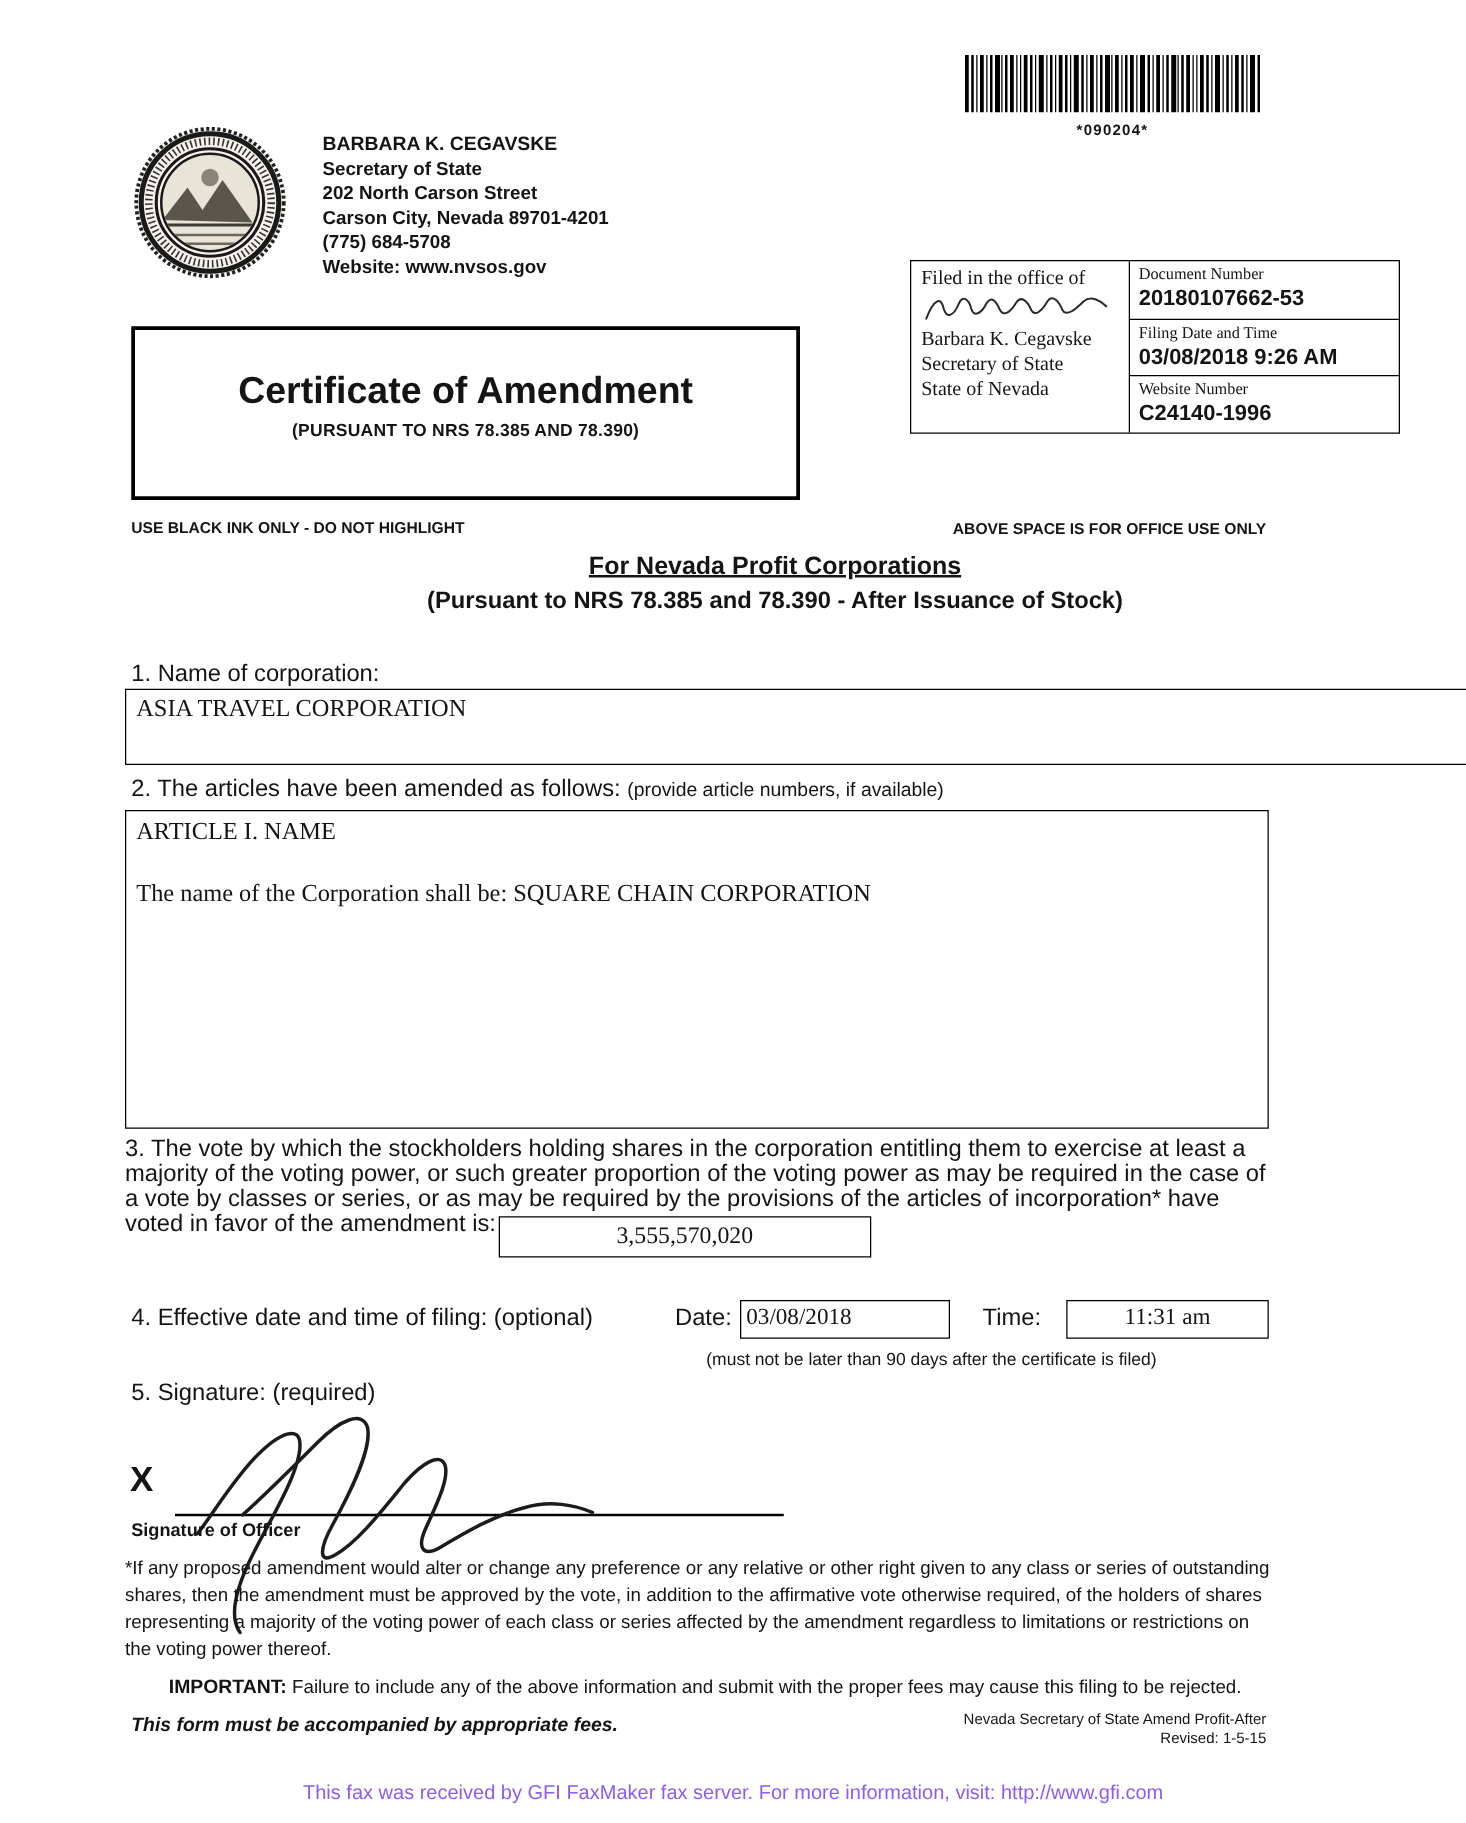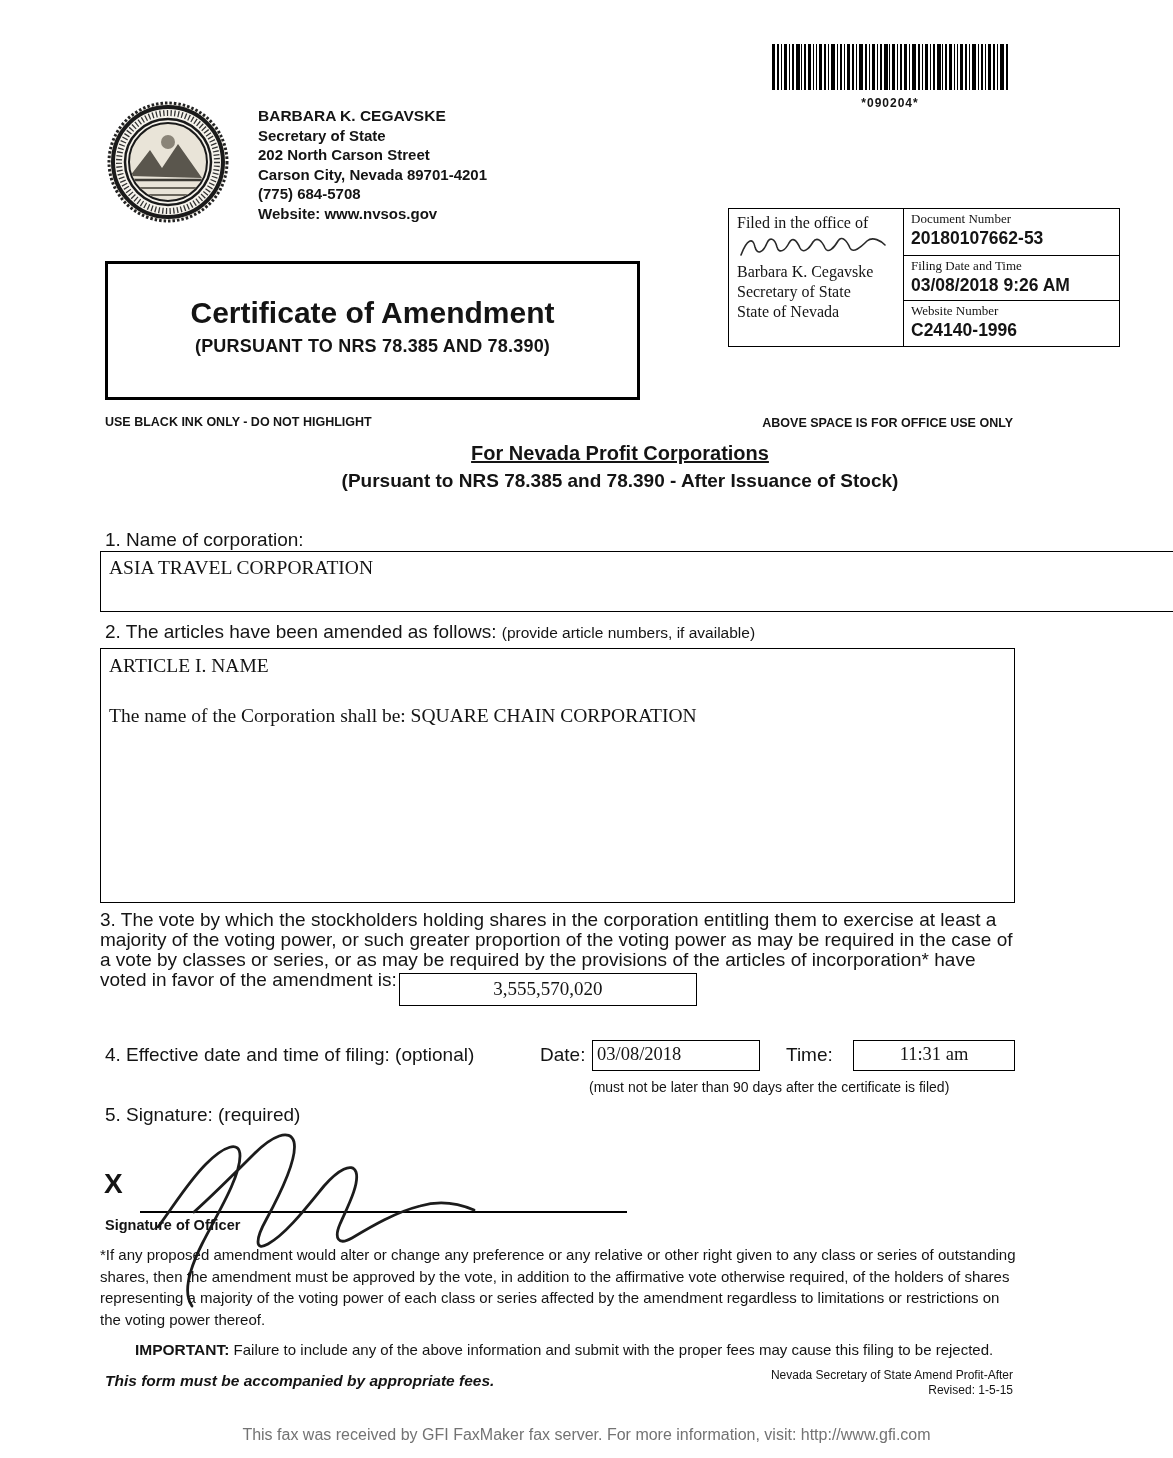--- a/index.html
+++ b/index.html
@@ -18,21 +18,21 @@
   .seal { left:106px; top:100px; width:124px; height:124px; }
   .letterhead { left:258px; top:106px; font-weight:bold; font-size:15px; line-height:19.5px; }
   .letterhead .name { font-size:15.5px; }
 
   
   .title-box {
     left:105px; top:261px; width:535px; height:139px; border:3px solid #000;
     text-align:center; padding-top:32px;
   }
   .title-box .t1 { font-size:30px; font-weight:bold; }
-  .title-box .t2 { font-size:18px; font-weight:bold; margin-top:6px; letter-spacing:.2px; }
+  .title-box .t2 { font-size:14px; font-weight:bold; margin-top:6px; letter-spacing:.2px; }
 
   
   .stamp {
     left:728px; top:208px; width:392px; height:139px; border:1.5px solid #000;
     display:grid; grid-template-columns:174px 1fr;
     font-family:"Liberation Serif", serif;
   }
   .stamp-left { padding:4px 8px; font-size:16px; line-height:20px; }
   .stamp-left .filed-sig { margin:0 0 1px 0; display:block; }
   .stamp-right { border-left:1.5px solid #000; display:grid; grid-template-rows:1fr 1fr 1fr; }
@@ -65,35 +65,35 @@
               vertical-align:-9px; text-align:center; font-family:"Liberation Serif", serif;
               font-size:19px; padding-top:5px; margin-left:2px; }
 
   .s4-label { left:105px; top:1044px; }
   .s4-date-label { left:540px; top:1044px; }
   .s4-date-box { left:592px; top:1040px; width:168px; height:31px; padding:3px 0 0 4px;
                  font-family:"Liberation Serif", serif; font-size:18.5px; }
   .s4-time-label { left:786px; top:1044px; }
   .s4-time-box { left:853px; top:1040px; width:162px; height:31px; padding-top:3px; text-align:center;
                  font-family:"Liberation Serif", serif; font-size:18.5px; }
-  .s4-note { left:565px; top:1079px; font-size:14px;margin-left:24px; }
+  .s4-note { left:565px; top:1079px; font-size:14px; }
 
   .s5-label { left:105px; top:1104px; }
 
   .sig-x { left:104px; top:1168px; font-size:28px; font-weight:bold; }
   .sig-line { left:140px; top:1185px; width:487px; height:28px; border-bottom:2.5px solid #000; }
   .sig-svg { left:128px; top:1112px; pointer-events:none; }
   .sig-caption { left:105px; top:1217px; font-size:14.5px; font-weight:bold; }
 
   .footnote { left:100px; top:1244px; width:921px; font-size:15px; line-height:21.5px; }
   .important { left:100px; top:1341px; width:930px; font-size:15px;margin-left:35px; }
   .important .imp { font-weight:bold; font-size:15.5px; }
   .fees { left:105px; top:1372px; font-size:15.5px; font-style:italic; font-weight:bold; }
   .revision { top:1368px; right:160px; width:280px; text-align:right; font-size:12px; line-height:15px; }
-  .fax-footer { left:0; top:1426px; width:100%; text-align:center; font-size:16px; color:#737373; }
+  .fax-footer { left:0; top:1426px; width:100%; text-align:center; font-size:16px; color:#8b5cf6; }
 </style>
 </head>
 <body>
 
 <div class="page">
 
   <div class="abs barcode-wrap">
     <svg width="240" height="46" viewBox="0 0 240 46">
       <path fill="#000" d="M2,0h3v46h-3z M7,0h2v46h-2z M11,0h1v46h-1z M14,0h3v46h-3z M19,0h1v46h-1z M22,0h2v46h-2z M26,0h4v46h-4z M31,0h1v46h-1z M34,0h2v46h-2z M38,0h3v46h-3z M43,0h1v46h-1z M46,0h1v46h-1z M49,0h3v46h-3z M54,0h2v46h-2z M58,0h1v46h-1z M61,0h4v46h-4z M67,0h1v46h-1z M70,0h2v46h-2z M74,0h1v46h-1z M77,0h3v46h-3z M82,0h2v46h-2z M86,0h1v46h-1z M89,0h4v46h-4z M95,0h2v46h-2z M99,0h1v46h-1z M102,0h3v46h-3z M107,0h1v46h-1z M110,0h2v46h-2z M114,0h4v46h-4z M119,0h1v46h-1z M122,0h3v46h-3z M127,0h1v46h-1z M130,0h2v46h-2z M134,0h3v46h-3z M139,0h1v46h-1z M142,0h4v46h-4z M148,0h2v46h-2z M152,0h1v46h-1z M155,0h3v46h-3z M160,0h1v46h-1z M163,0h2v46h-2z M167,0h4v46h-4z M172,0h1v46h-1z M175,0h2v46h-2z M179,0h3v46h-3z M184,0h1v46h-1z M187,0h1v46h-1z M190,0h3v46h-3z M195,0h2v46h-2z M199,0h1v46h-1z M202,0h4v46h-4z M208,0h1v46h-1z M211,0h2v46h-2z M215,0h1v46h-1z M218,0h3v46h-3z M223,0h2v46h-2z M227,0h1v46h-1z M230,0h4v46h-4z M236,0h2v46h-2z"></path>
     </svg>

